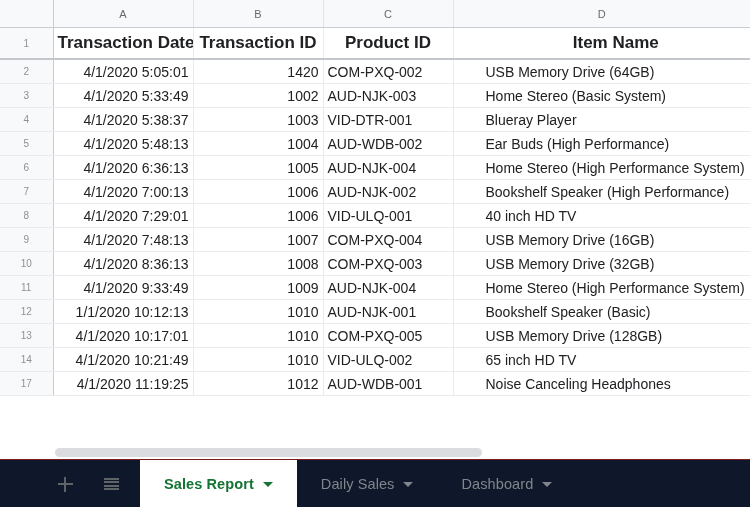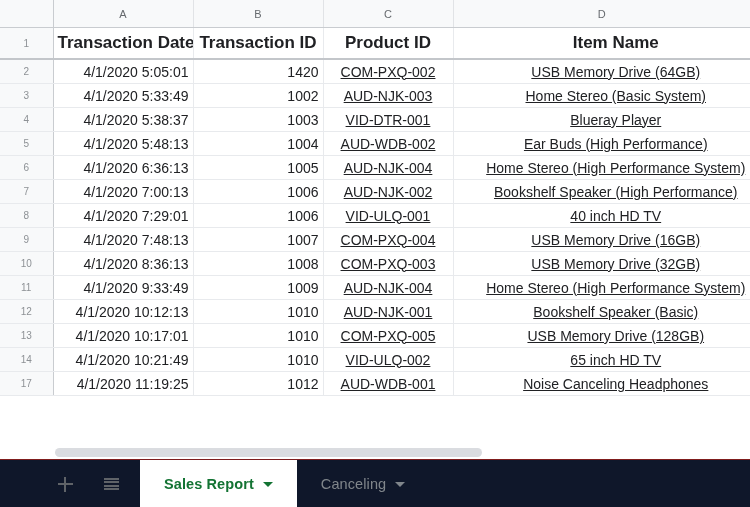--- a/index.html
+++ b/index.html
@@ -103,21 +103,21 @@
     background: #ffffff;
   }
   td.cell.last { border-right: none; padding-left: 32px; }
 
   .col-a { width: 140px; }
   .col-b { width: 130px; }
   .col-c { width: 130px; }
   .col-d { width: 297px; }
 
   .align-right  { text-align: right; margin-left: 19px; }
-  .align-left   { text-align: center; text-decoration: underline; }
+  .align-left   { text-align: left; }
   .align-center { text-align: center; }
 
   
   .hscroll-track {
     position: absolute;
     left: 0;
     top: 446px;
     width: 750px;
     height: 13px;
     background: #ffffff;
@@ -334,21 +334,21 @@
           </tr>
           <tr>
             <td class="rownum">11</td>
             <td class="cell align-right">4/1/2020 9:33:49</td>
             <td class="cell align-right">1009</td>
             <td class="cell align-left">AUD-NJK-004</td>
             <td class="cell align-left last">Home Stereo (High Performance System)</td>
           </tr>
           <tr>
             <td class="rownum">12</td>
-            <td class="cell align-right">4/1/2020 10:12:13</td>
+            <td class="cell align-right">1/1/2020 10:12:13</td>
             <td class="cell align-right">1010</td>
             <td class="cell align-left">AUD-NJK-001</td>
             <td class="cell align-left last">Bookshelf Speaker (Basic)</td>
           </tr>
           <tr>
             <td class="rownum">13</td>
             <td class="cell align-right">4/1/2020 10:17:01</td>
             <td class="cell align-right">1010</td>
             <td class="cell align-left">COM-PXQ-005</td>
             <td class="cell align-left last">USB Memory Drive (128GB)</td>
@@ -389,19 +389,23 @@
         </span>
       </div>
     </div>
     <div class="tabs">
 
     <div class="tab active">
           <span class="tab-label">Sales Report</span>
           <span class="caret"></span>
         </div>
         <div class="tab">
-          <span class="tab-label">Canceling</span>
+          <span class="tab-label">Daily Sales</span>
+          <span class="caret"></span>
+        </div>
+        <div class="tab">
+          <span class="tab-label">Dashboard</span>
           <span class="caret"></span>
         </div>
       </div>
   </div>
 
 </div>
 
 </body></html>

